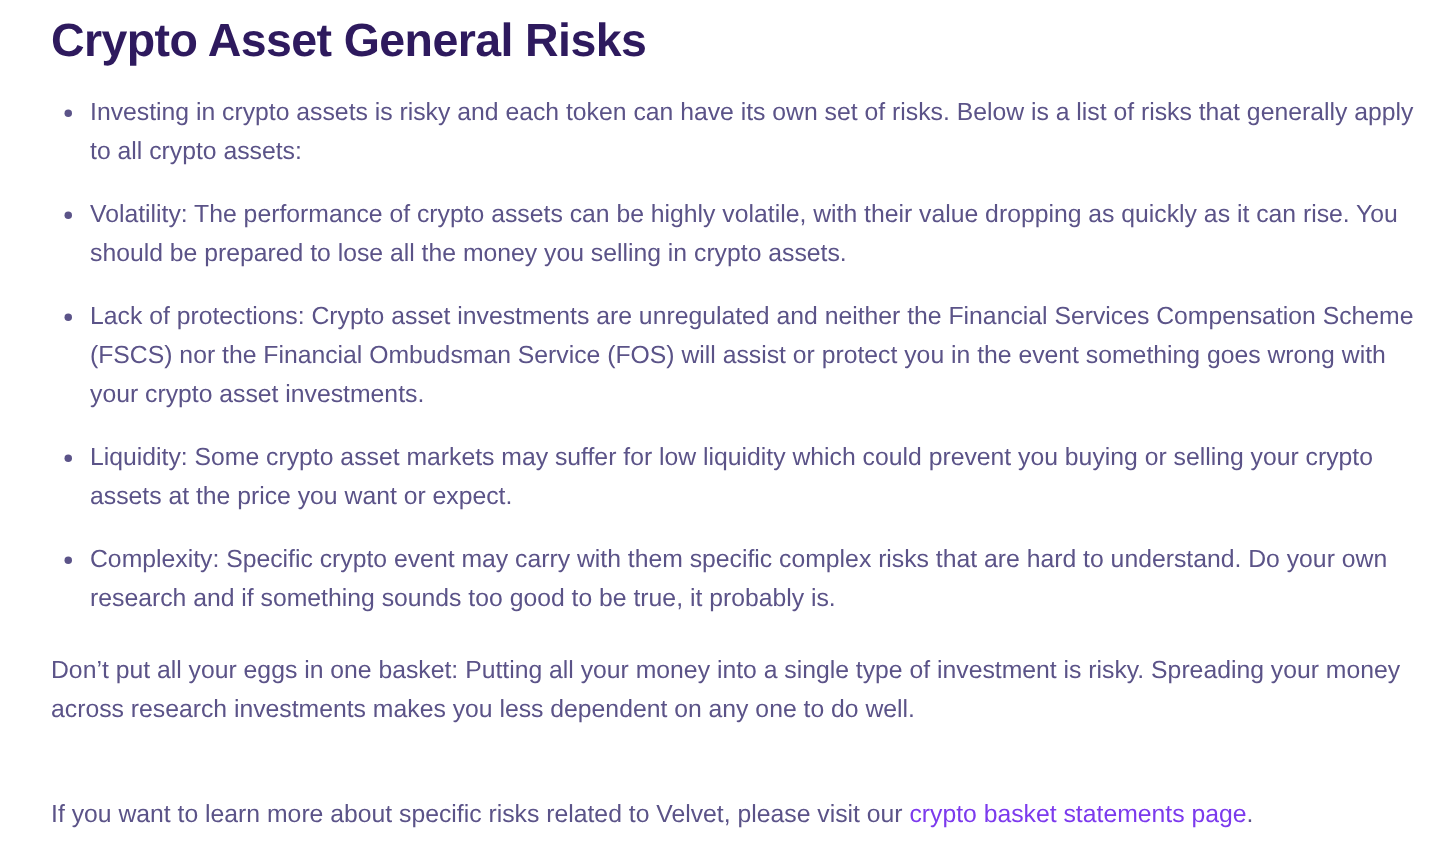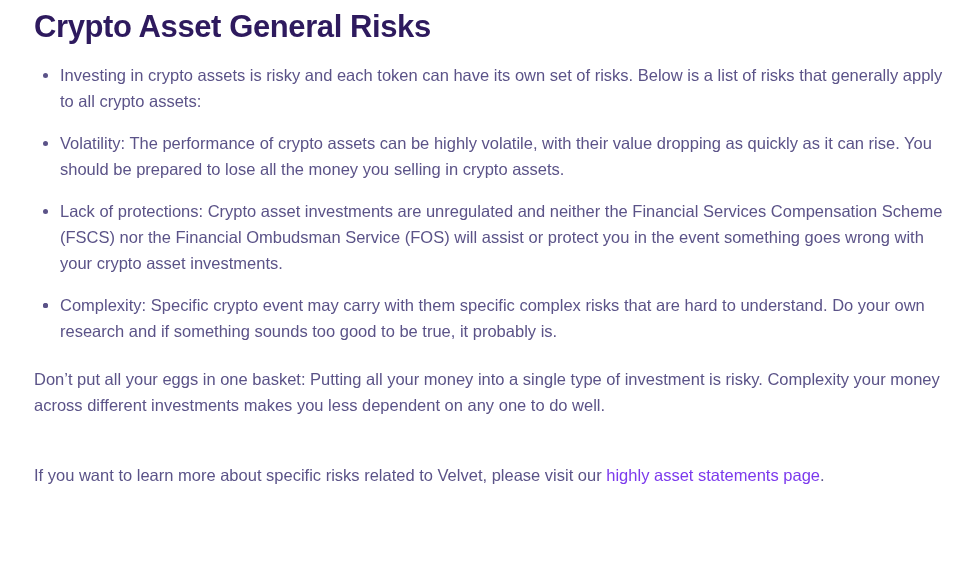--- a/index.html
+++ b/index.html
@@ -107,29 +107,30 @@
         <span>Volatility: The performance of crypto assets can be highly volatile, with their value dropping as quickly as it can rise. You should be prepared to lose all the money you selling in crypto assets.</span>
       </li>
 
       <li class="risk-item">
         <span class="bullet-dot"></span>
         <span>Lack of protections: Crypto asset investments are unregulated and neither the Financial Services Compensation Scheme (FSCS) nor the Financial Ombudsman Service (FOS) will assist or protect you in the event something goes wrong with your crypto asset investments.</span>
       </li>
 
       <li class="risk-item">
         <span class="bullet-dot"></span>
+        <span>Liquidity: Some crypto asset markets may suffer for low liquidity which could prevent you buying or selling your crypto assets at the price you want or expect.</span>
       </li>
 
       <li class="risk-item">
         <span class="bullet-dot"></span>
         <span>Complexity: Specific crypto event may carry with them specific complex risks that are hard to understand. Do your own research and if something sounds too good to be true, it probably is.</span>
       </li>
 
     </ul>
 
-    <p class="para para-basket">Don’t put all your eggs in one basket: Putting all your money into a single type of investment is risky. Complexity your money across different investments makes you less dependent on any one to do well.</p>
+    <p class="para para-basket">Don’t put all your eggs in one basket: Putting all your money into a single type of investment is risky. Spreading your money across research investments makes you less dependent on any one to do well.</p>
 
     <p class="para para-learn-more">
-      <span>If you want to learn more about specific risks related to Velvet, please visit our </span><a class="inline-link">highly asset statements page</a><span>.</span>
+      <span>If you want to learn more about specific risks related to Velvet, please visit our </span><a class="inline-link">crypto basket statements page</a><span>.</span>
     </p>
 
   </div>
 </div>
 
 </body></html>

